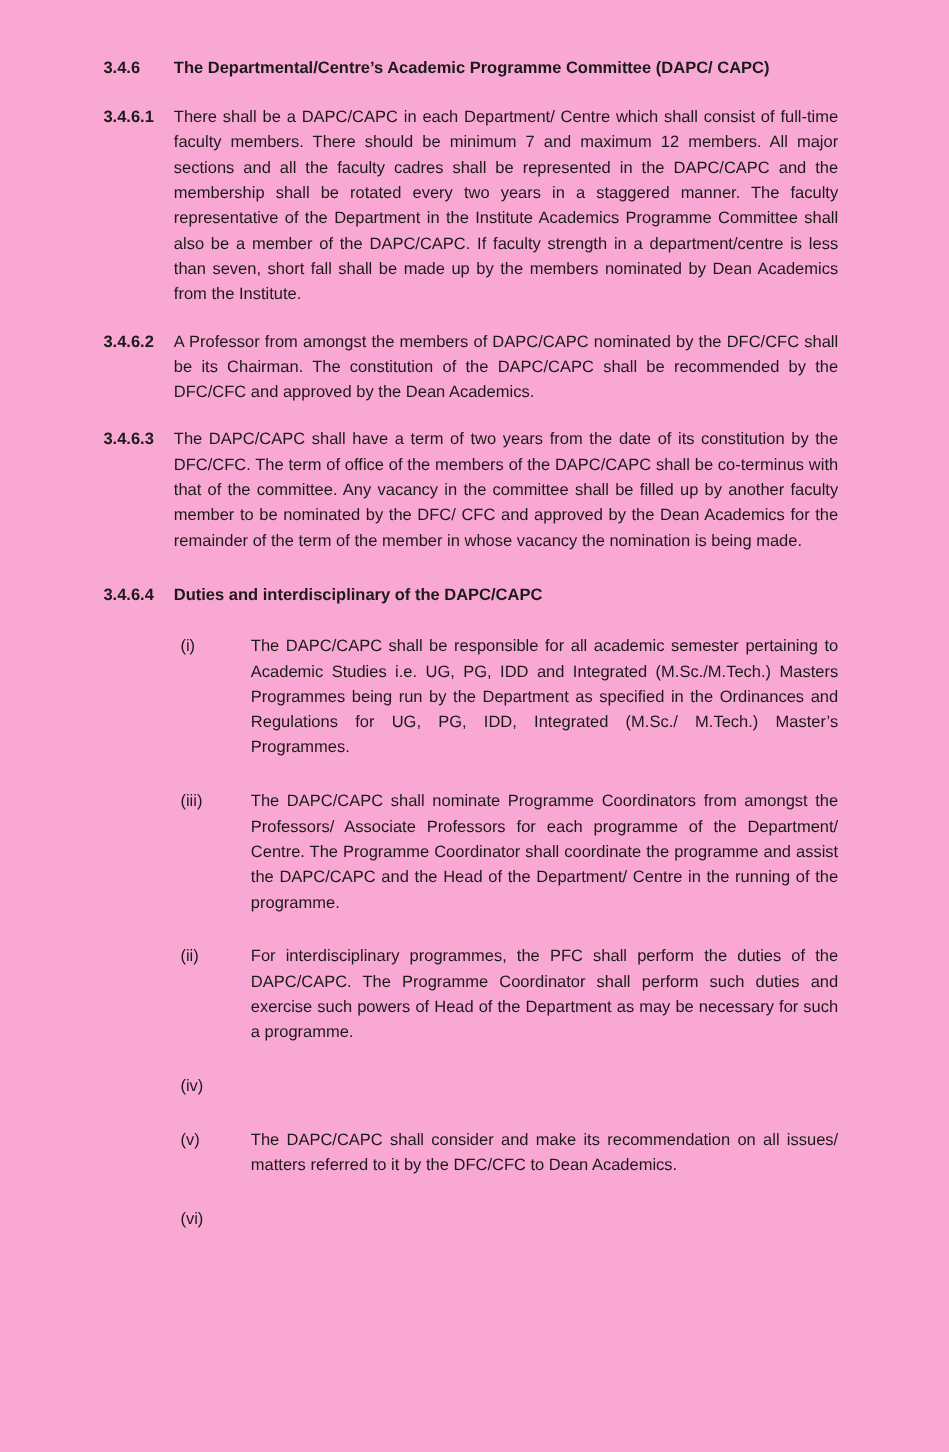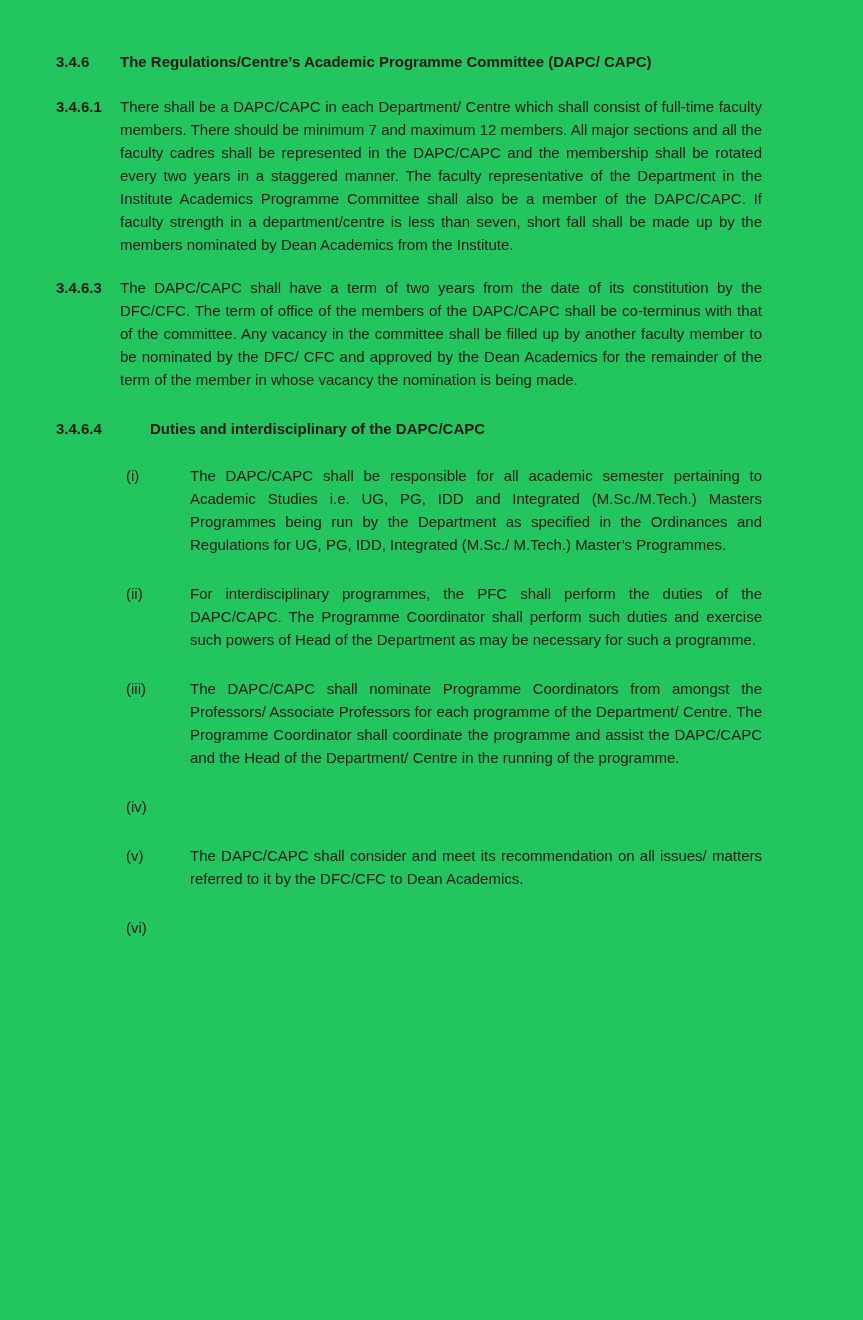--- a/index.html
+++ b/index.html
@@ -4,46 +4,46 @@
 <style>
   html, body {
     margin: 0;
     padding: 0;
     background: #ffffff;
   }
   .page {
     width: 863px;
     min-height: 1320px;
     box-sizing: border-box;
-    background: #22c55e;
+    background: #f9a8d4;
     color: #1a1a1a;
     font-family: "Liberation Sans", "DejaVu Sans", sans-serif;
     font-size: 15px;
     line-height: 23px;
-    padding: 50px 101px 30px 56px;
+    padding: 50px 101px 30px 94px;
   }
   .row {
     display: flex;
     align-items: flex-start;
   }
   .num {
     flex: 0 0 64px;
     font-weight: bold;
   }
   .body {
     flex: 1;
     text-align: justify;
   }
   .bold {
     font-weight: bold;
   }
   .heading { margin-bottom: 22px; }
   .para    { margin-bottom: 20px; }
   .para-last { margin-bottom: 26px; }
-  .subheading { margin-bottom: 24px; gap: 30px; }
+  .subheading { margin-bottom: 24px; }
   .duty {
     display: flex;
     align-items: flex-start;
     margin-left: 70px;
     margin-bottom: 26px;
   }
   .duty .marker {
     flex: 0 0 64px;
   }
   .duty .dtext {
@@ -51,60 +51,64 @@
     text-align: justify;
   }
 </style>
 </head>
 <body>
 
 <div class="page">
 
   <div class="row heading">
     <div class="num">3.4.6</div>
-    <div class="body bold">The Regulations/Centre’s Academic Programme Committee (DAPC/ CAPC)</div>
+    <div class="body bold">The Departmental/Centre’s Academic Programme Committee (DAPC/ CAPC)</div>
   </div>
 
   <div class="row para">
     <div class="num">3.4.6.1</div>
     <div class="body">There shall be a DAPC/CAPC in each Department/ Centre which shall consist of full-time faculty members. There should be minimum 7 and maximum 12 members. All major sections and all the faculty cadres shall be represented in the DAPC/CAPC and the membership shall be rotated every two years in a staggered manner. The faculty representative of the Department in the Institute Academics Programme Committee shall also be a member of the DAPC/CAPC. If faculty strength in a department/centre is less than seven, short fall shall be made up by the members nominated by Dean Academics from the Institute.</div>
   </div>
 
+  <div class="row para">
+    <div class="num">3.4.6.2</div>
+    <div class="body">A Professor from amongst the members of DAPC/CAPC nominated by the DFC/CFC shall be its Chairman. The constitution of the DAPC/CAPC shall be recommended by the DFC/CFC and approved by the Dean Academics.</div>
+  </div>
 
   <div class="row para-last row">
     <div class="num">3.4.6.3</div>
     <div class="body">The DAPC/CAPC shall have a term of two years from the date of its constitution by the DFC/CFC. The term of office of the members of the DAPC/CAPC shall be co-terminus with that of the committee. Any vacancy in the committee shall be filled up by another faculty member to be nominated by the DFC/ CFC and approved by the Dean Academics for the remainder of the term of the member in whose vacancy the nomination is being made.</div>
   </div>
 
   <div class="row subheading">
     <div class="num">3.4.6.4</div>
     <div class="body bold">Duties and interdisciplinary of the DAPC/CAPC</div>
   </div>
 
   <div class="duty">
     <div class="marker">(i)</div>
     <div class="dtext">The DAPC/CAPC shall be responsible for all academic semester pertaining to Academic Studies i.e. UG, PG, IDD and Integrated (M.Sc./M.Tech.) Masters Programmes being run by the Department as specified in the Ordinances and Regulations for UG, PG, IDD, Integrated (M.Sc./ M.Tech.) Master’s Programmes.</div>
   </div>
 
   <div class="duty">
-    <div class="marker">(ii)</div>
-    <div class="dtext">For interdisciplinary programmes, the PFC shall perform the duties of the DAPC/CAPC. The Programme Coordinator shall perform such duties and exercise such powers of Head of the Department as may be necessary for such a programme.</div>
+    <div class="marker">(iii)</div>
+    <div class="dtext">The DAPC/CAPC shall nominate Programme Coordinators from amongst the Professors/ Associate Professors for each programme of the Department/ Centre. The Programme Coordinator shall coordinate the programme and assist the DAPC/CAPC and the Head of the Department/ Centre in the running of the programme.</div>
   </div>
 
   <div class="duty">
-    <div class="marker">(iii)</div>
-    <div class="dtext">The DAPC/CAPC shall nominate Programme Coordinators from amongst the Professors/ Associate Professors for each programme of the Department/ Centre. The Programme Coordinator shall coordinate the programme and assist the DAPC/CAPC and the Head of the Department/ Centre in the running of the programme.</div>
+    <div class="marker">(ii)</div>
+    <div class="dtext">For interdisciplinary programmes, the PFC shall perform the duties of the DAPC/CAPC. The Programme Coordinator shall perform such duties and exercise such powers of Head of the Department as may be necessary for such a programme.</div>
   </div>
 
   <div class="duty">
     <div class="marker">(iv)</div>
   </div>
 
   <div class="duty">
     <div class="marker">(v)</div>
-    <div class="dtext">The DAPC/CAPC shall consider and meet its recommendation on all issues/ matters referred to it by the DFC/CFC to Dean Academics.</div>
+    <div class="dtext">The DAPC/CAPC shall consider and make its recommendation on all issues/ matters referred to it by the DFC/CFC to Dean Academics.</div>
   </div>
 
   <div class="duty">
     <div class="marker">(vi)</div>
   </div>
 
 </div>
 
 </body></html>

